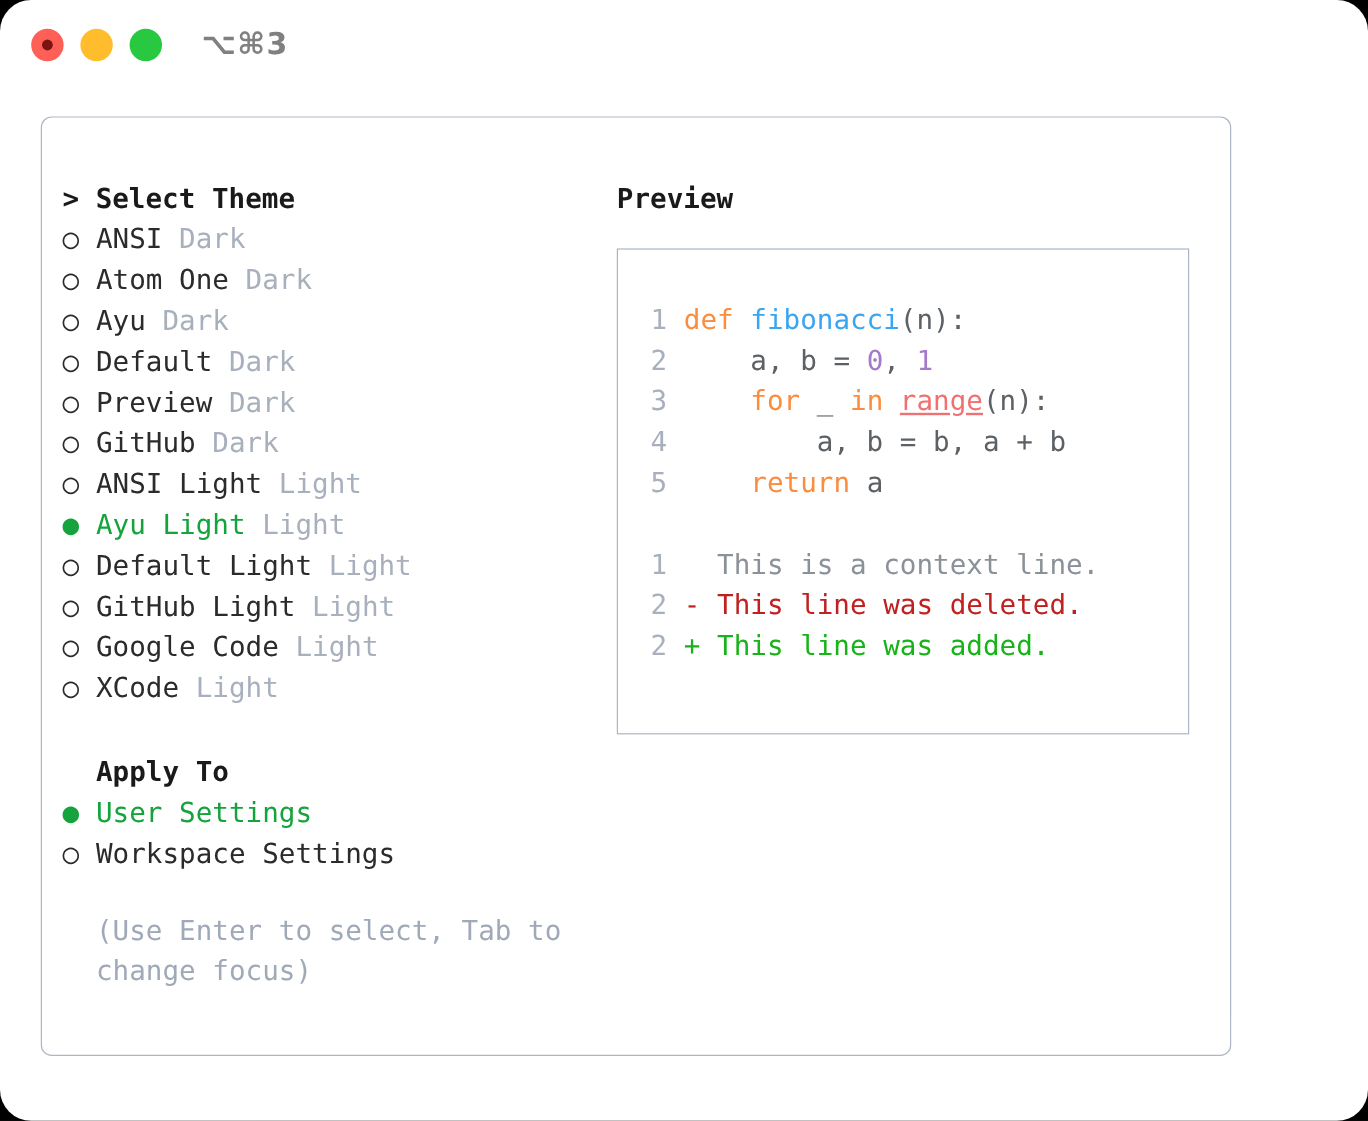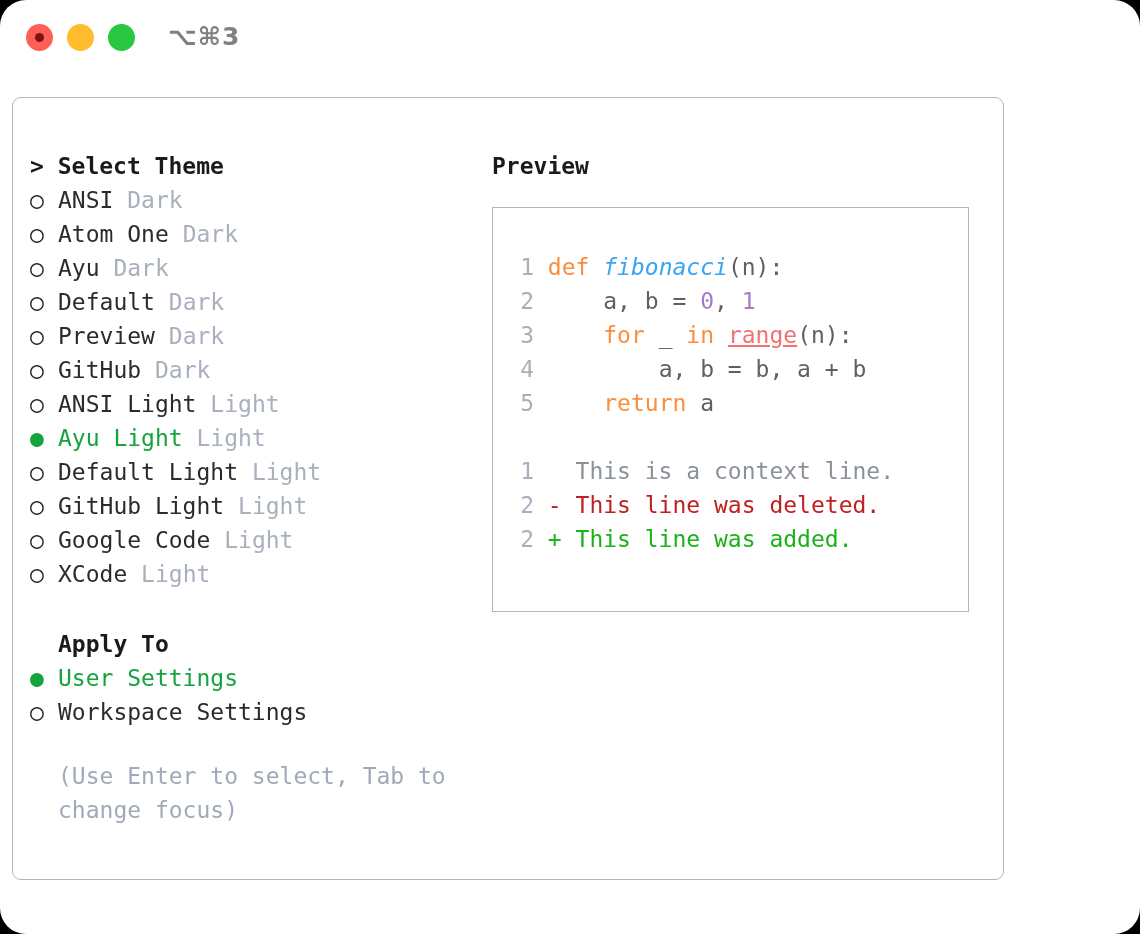--- a/index.html
+++ b/index.html
@@ -63,21 +63,21 @@
     font-size: 25px;
     font-weight: bold;
     color: #808080;
     letter-spacing: 1px;
     font-family: "DejaVu Sans", "Liberation Sans", sans-serif;
   }
 
   
   .panel {
     position: absolute;
-    left: 12px;
+    left: 34px;
     top: 97px;
     width: 992px;
     height: 783px;
     border: 1.5px solid #adb6c4;
     border-radius: 9px;
     box-sizing: border-box;
     background: #ffffff;
   }
 
   .cols {
@@ -168,21 +168,21 @@
     white-space: pre;
   }
   .code-line { white-space: pre; }
   .ln {
     display: inline-block;
     width: 24px;
     text-align: right;
     color: #a8b0bd;
   }
   .tok-kw   { color: #fa8d3e; }
-  .tok-fn   { color: #3aa5f0; font-style: italic; }
+  .tok-fn   { color: #3aa5f0; }
   .tok-num  { color: #a37acc; }
   .tok-bi   { color: #f07171; text-decoration: underline; }
   .tok-plain{ color: #5c6166; }
 
   .diff-gap { height: 34px; }
   .diff-ctx { color: #8a9199; }
   .diff-del { color: #c02020; }
   .diff-add { color: #18b318; }
 </style>
 </head>

